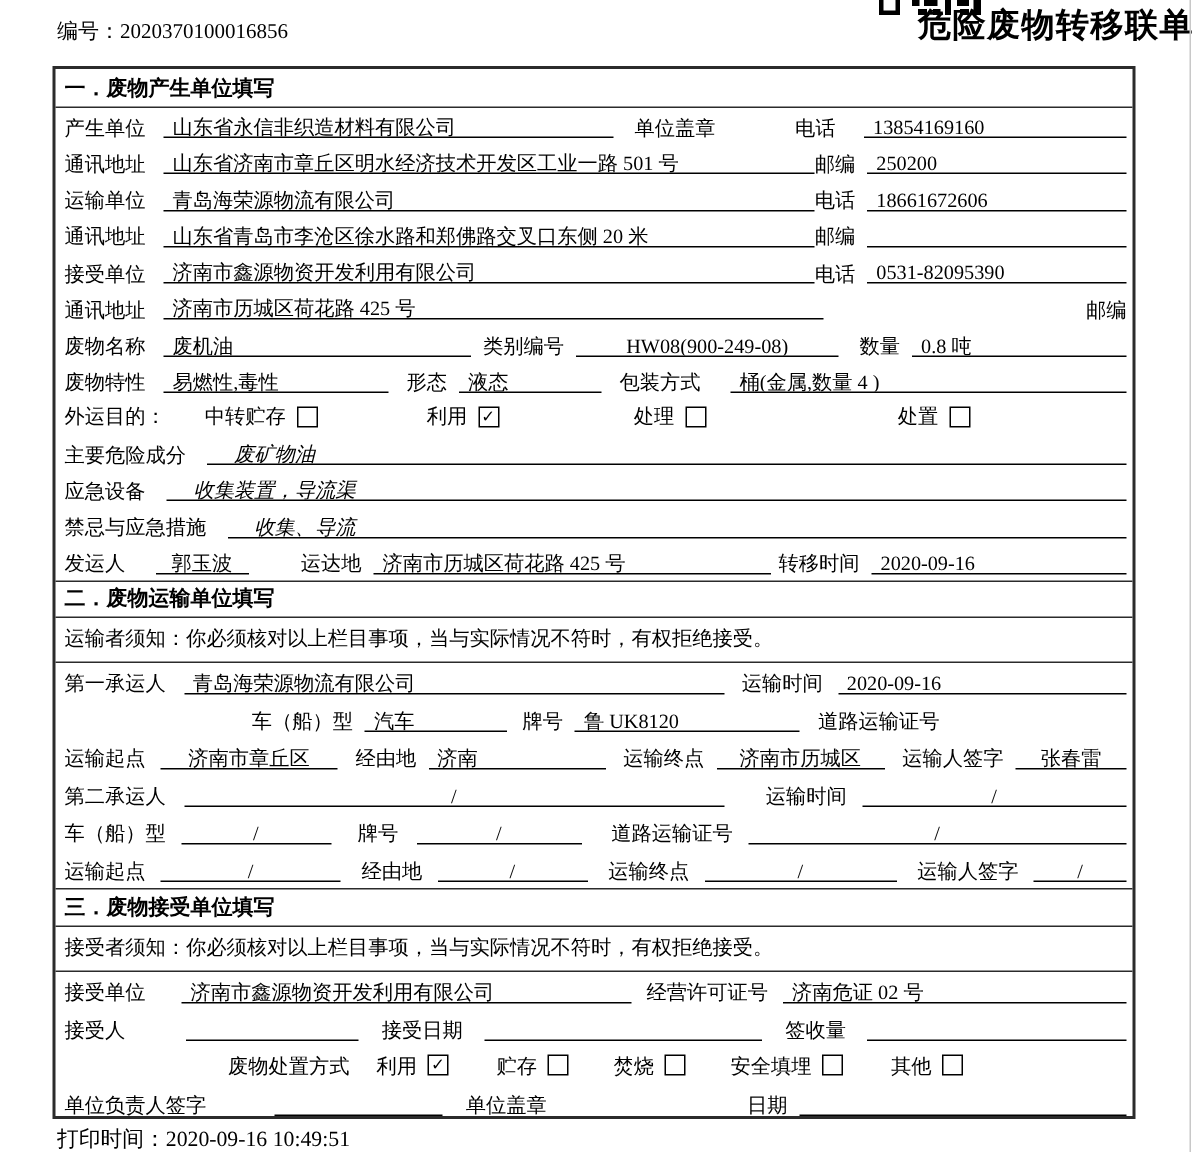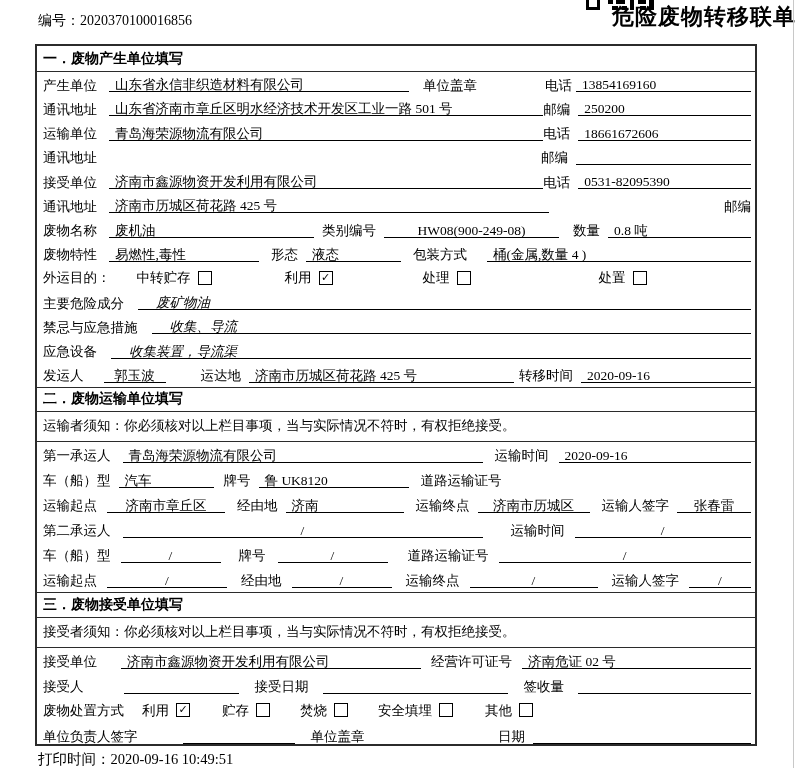--- a/index.html
+++ b/index.html
@@ -32,21 +32,21 @@
   .bt15{border-top:1.5px solid #2b2b2b;}
   .notice{
     height:30px;display:flex;align-items:center;padding-left:6px;
     font-size:13.5px;border-bottom:1px solid #2b2b2b;box-sizing:border-box;flex:0 0 auto;white-space:nowrap;
   }
   .row{
     display:flex;align-items:flex-end;
     padding:0 4px 4px 6px;box-sizing:border-box;
     font-size:13.5px;line-height:1;flex:0 0 auto;white-space:nowrap;
   }
-  .r24{height:24.23px;} .r25{height:25px;}
+  .r24{height:24.23px;} .r25{height:25px;justify-content:center;}
   .cbrow{align-items:center;padding-bottom:0;}
   .lab{white-space:nowrap;}
   .val{
     border-bottom:1px solid #000;display:inline-block;
     height:15px;line-height:15px;white-space:nowrap;overflow:hidden;
     box-sizing:border-box;padding-left:6px;
   }
   .val.c{text-align:center;padding-left:0;}
   .val.pl18{padding-left:18px;font-style:italic;}
   .fill{flex:1 1 auto;}
@@ -83,39 +83,40 @@
 
 <div class="box">
 
   <div class="sec-h h26 bb15">一．废物产生单位填写</div>
 
   <div class="row r24">
     <span class="lab">产生单位</span>
     <span class="val" style="width:300px;margin-left:12px">山东省永信非织造材料有限公司</span>
     <span class="lab" style="margin-left:14px">单位盖章</span>
     <span class="lab" style="margin-left:auto">电话</span>
-    <span class="val" style="width:175px;margin-left:4px">13854169160</span>
+    <span class="val" style="width:175px;margin-left:19px">13854169160</span>
   </div>
 
   <div class="row r24">
     <span class="lab">通讯地址</span>
     <span class="val" style="width:440px;margin-left:12px">山东省济南市章丘区明水经济技术开发区工业一路 501 号</span>
     <span class="lab" style="margin-left:auto">邮编</span>
     <span class="val" style="width:175px;margin-left:8px">250200</span>
   </div>
 
   <div class="row r24">
     <span class="lab">运输单位</span>
     <span class="val" style="width:440px;margin-left:12px">青岛海荣源物流有限公司</span>
     <span class="lab" style="margin-left:auto">电话</span>
     <span class="val" style="width:175px;margin-left:8px">18661672606</span>
   </div>
 
   <div class="row r24">
     <span class="lab">通讯地址</span>
+    <span class="val" style="width:440px;margin-left:12px">山东省青岛市李沧区徐水路和郑佛路交叉口东侧 20 米</span>
     <span class="lab" style="margin-left:auto">邮编</span>
     <span class="val" style="width:175px;margin-left:8px"></span>
   </div>
 
   <div class="row r24">
     <span class="lab">接受单位</span>
     <span class="val" style="width:440px;margin-left:12px">济南市鑫源物资开发利用有限公司</span>
     <span class="lab" style="margin-left:auto">电话</span>
     <span class="val" style="width:175px;margin-left:8px">0531-82095390</span>
   </div>
@@ -163,27 +164,27 @@
         <span class="cb"></span>
       </span>
   </div>
 
   <div class="row r24">
     <span class="lab">主要危险成分</span>
     <span class="val fill pl18" style="margin-left:14px">废矿物油</span>
   </div>
 
   <div class="row r24">
+    <span class="lab">应急设备</span>
+    <span class="val fill pl18" style="margin-left:14px">收集装置，导流渠</span>
+  </div>
+
+  <div class="row r24">
     <span class="lab">禁忌与应急措施</span>
     <span class="val fill pl18" style="margin-left:14px">收集、导流</span>
-  </div>
-
-  <div class="row r24">
-    <span class="lab">应急设备</span>
-    <span class="val fill pl18" style="margin-left:14px">收集装置，导流渠</span>
   </div>
 
   <div class="row r24">
     <span class="lab">发运人</span>
     <span class="val c" style="width:62px;margin-left:20px">郭玉波</span>
     <span class="lab" style="margin-left:35px">运达地</span>
     <span class="val" style="width:265px;margin-left:8px">济南市历城区荷花路 425 号</span>
     <span class="lab" style="margin-left:auto">转移时间</span>
     <span class="val" style="width:170px;margin-left:8px">2020-09-16</span>
   </div>

